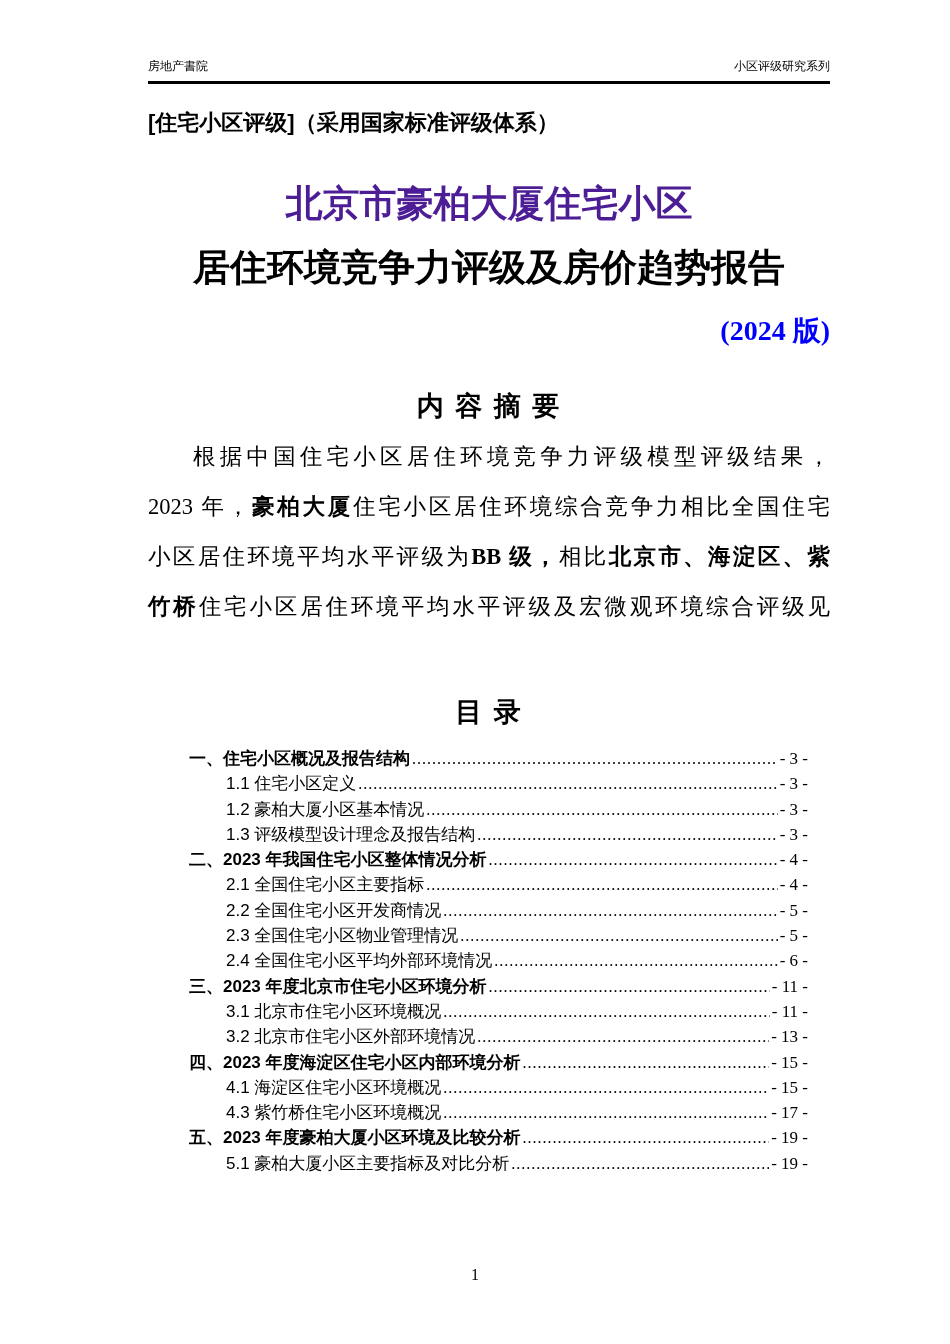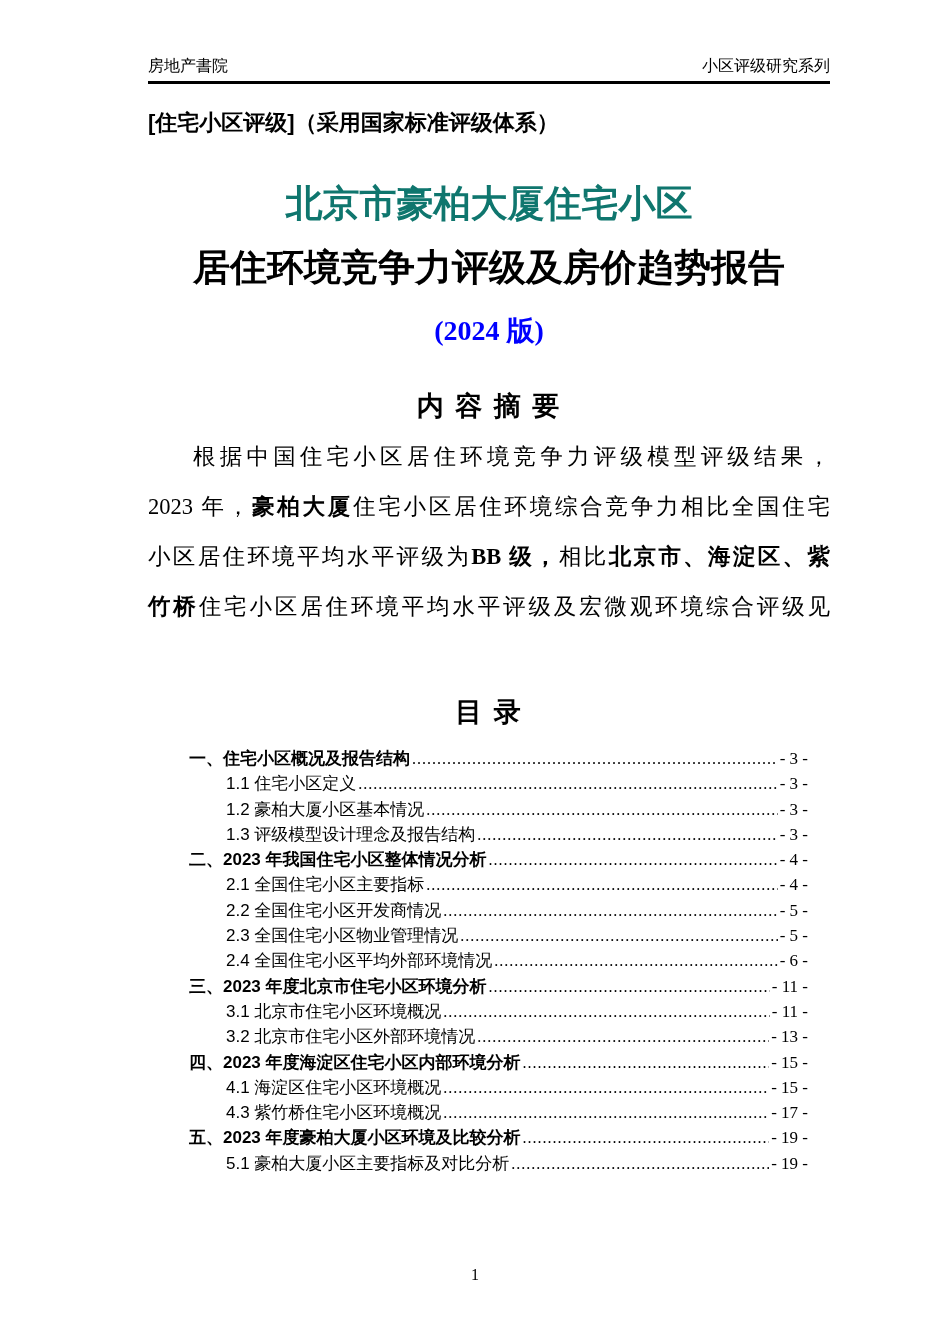--- a/index.html
+++ b/index.html
@@ -14,21 +14,21 @@
     color: #000000;
     box-sizing: border-box;
     padding: 56px 120px 0 148px;
   }
   
   .hdr-row {
     display: flex;
     justify-content: space-between;
     align-items: flex-end;
     font-family: "Liberation Sans", "DejaVu Sans", sans-serif;
-    font-size: 16px;
+    font-size: 12px;
     line-height: 20px;
   }
   .hdr-rule {
     margin-top: 5px;
     height: 3px;
     background: #000000;
   }
   .series-line {
     margin-top: 24px;
     font-family: "Liberation Sans", "DejaVu Sans", sans-serif;
@@ -126,23 +126,23 @@
   <header>
     <div class="hdr-row">
       <span>房地产書院</span>
       <span>小区评级研究系列</span>
     </div>
     <div class="hdr-rule"></div>
   </header>
 
   <div class="series-line">[住宅小区评级]（采用国家标准评级体系）</div>
 
-  <div class="doc-title t1" style="color: #0f766e; margin-top: 44px;">北京市豪柏大厦住宅小区</div>
+  <div class="doc-title t1" style="color: #4c1d95; margin-top: 44px;">北京市豪柏大厦住宅小区</div>
   <div class="doc-title t2" style="color: #000000;">居住环境竞争力评级及房价趋势报告</div>
-  <div class="doc-title t3" style="color: rgb(0, 0, 255);">(2024 版)</div>
+  <div class="doc-title t3" style="color: rgb(0, 0, 255); text-align: right;">(2024 版)</div>
 
   <h2 class="abstract-heading">内 容 摘 要</h2>
   <div class="abstract-body" id="abstract-body">
       <div class="abs-line indent just"><span>根据中国住宅小区居住环境竞争力评级模型评级结果，</span></div>
       <div class="abs-line just"><span>2023 年，</span><span class="b">豪柏大厦</span><span>住宅小区居住环境综合竞争力相比全国住宅</span></div>
       <div class="abs-line just"><span>小区居住环境平均水平评级为</span><span class="b">BB 级，</span><span>相比</span><span class="b">北京市、海淀区、紫</span></div>
       <div class="abs-line just"><span class="b">竹桥</span><span>住宅小区居住环境平均水平评级及宏微观环境综合评级见</span></div>
     </div>
 
   <h2 class="toc-heading">目 录</h2>

